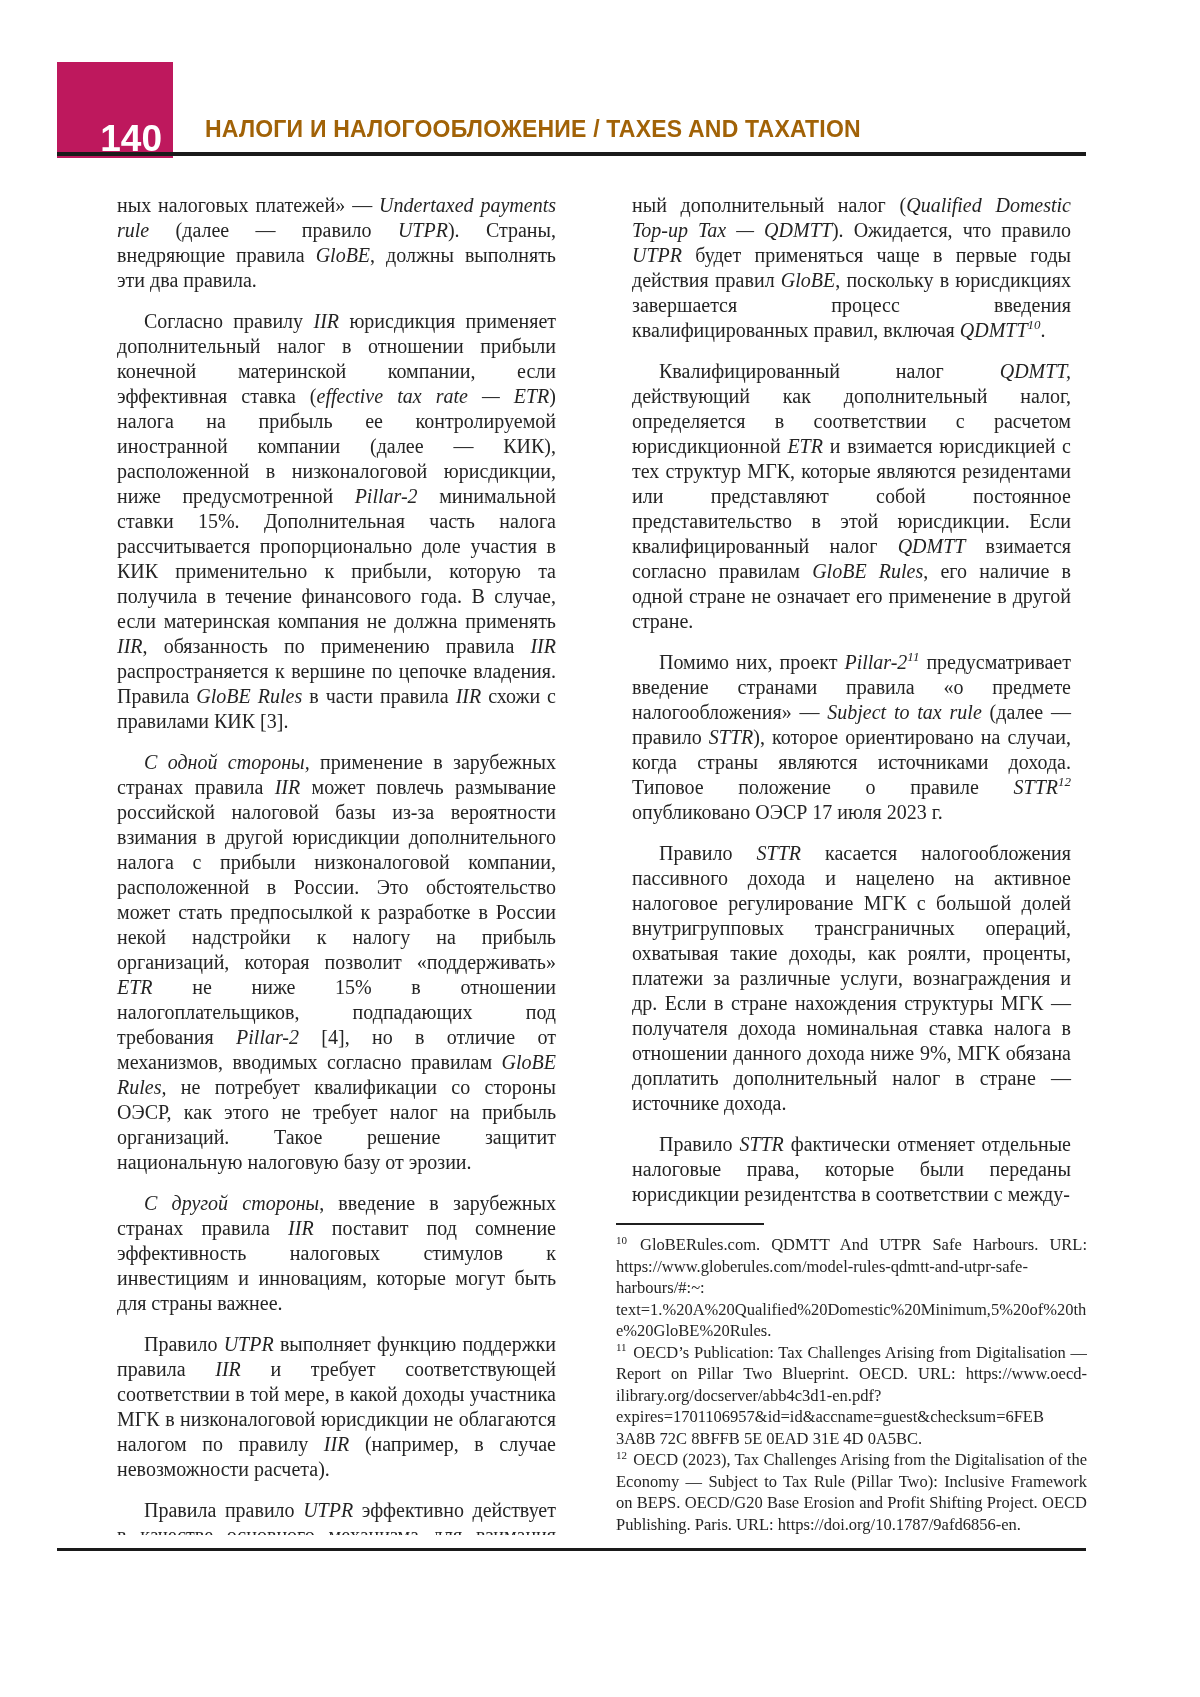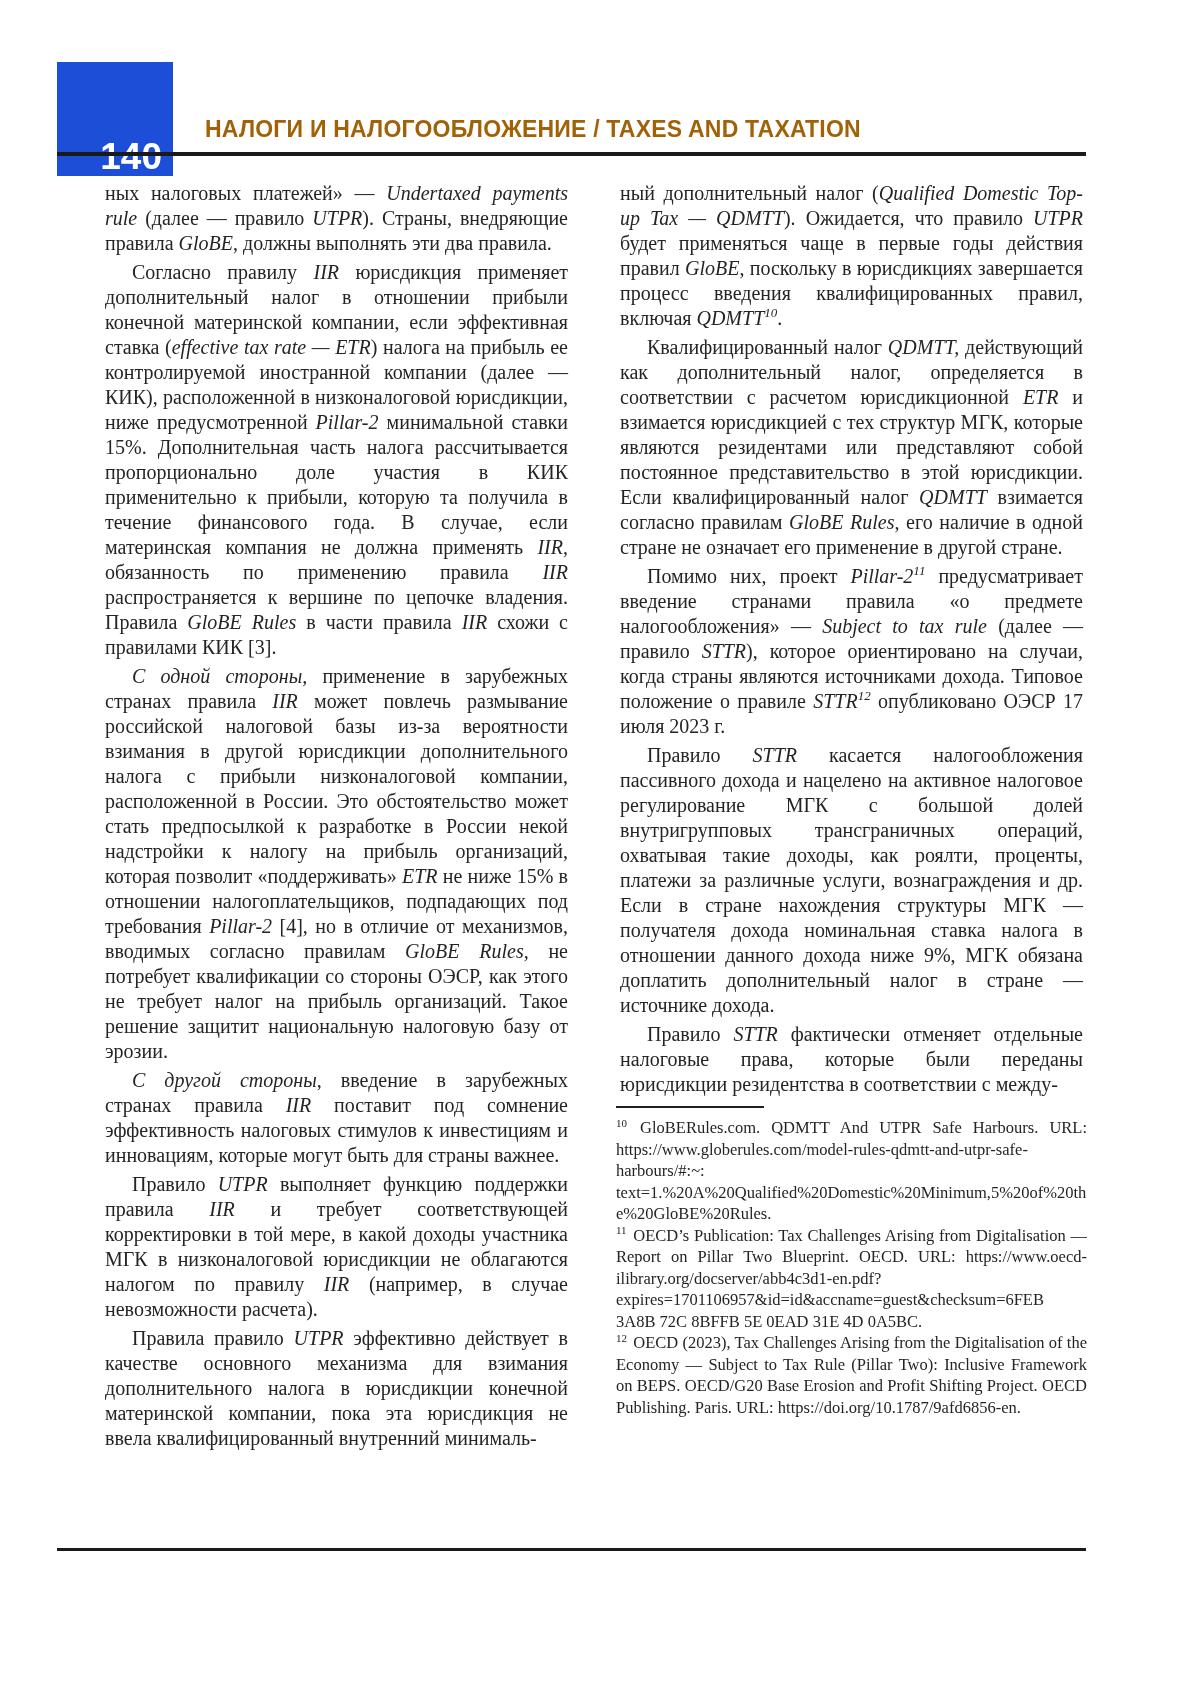--- a/index.html
+++ b/index.html
@@ -8,22 +8,22 @@
     width: 1200px;
     height: 1697px;
     background: #ffffff;
     overflow: hidden;
   }
 
   
   .pagenum-box {
     position: absolute;
     left: 57px; top: 62px;
-    width: 116px; height: 114px;
-    background: #1d4ed8;
+    width: 116px; height: 96px;
+    background: #be185d;
     box-sizing: border-box;
     display: flex;
     align-items: flex-end;
     justify-content: flex-end;
     padding: 0 11px 1px 0;
     color: #ffffff;
     font-family: "Liberation Sans", sans-serif;
     font-weight: 700;
     font-size: 37px;
     line-height: 1;
@@ -55,21 +55,21 @@
     column-gap: 44px;
     overflow: hidden;
   }
   .column {
     font-family: "Liberation Serif", "DejaVu Serif", serif;
     font-size: 20px;
     line-height: 25px;
     color: #242424;
     text-align: justify;
   }
-  .para { margin: 4px; }
+  .para { margin: 16px; }
   .para.indent { text-indent: 27px; }
   .para em { font-style: italic; }
   sup.fnref {
     font-size: 13px;
     font-style: italic;
     line-height: 0;
     vertical-align: super;
   }
 
   
@@ -126,21 +126,21 @@
   <div class="header-title">НАЛОГИ И НАЛОГООБЛОЖЕНИЕ / TAXES AND TAXATION</div>
 
   <div class="header-rule"></div>
 
   <main class="columns">
     <section class="column">
         <p class="para"><span>ных налоговых платежей» — </span><em>Undertaxed payments rule</em><span> (далее — правило </span><em>UTPR</em><span>). Страны, внедряющие правила </span><em>GloBE</em><span>, должны выполнять эти два правила.</span></p>
         <p class="para indent"><span>Согласно правилу </span><em>IIR</em><span> юрисдикция применяет дополнительный налог в отношении прибыли конечной материнской компании, если эффективная ставка (</span><em>effective tax rate — ETR</em><span>) налога на прибыль ее контролируемой иностранной компании (далее — КИК), расположенной в низконалоговой юрисдикции, ниже предусмотренной </span><em>Pillar-2</em><span> минимальной ставки 15%. Дополнительная часть налога рассчитывается пропорционально доле участия в КИК применительно к прибыли, которую та получила в течение финансового года. В случае, если материнская компания не должна применять </span><em>IIR</em><span>, обязанность по применению правила </span><em>IIR</em><span> распространяется к вершине по цепочке владения. Правила </span><em>GloBE Rules</em><span> в части правила </span><em>IIR</em><span> схожи с правилами КИК [3].</span></p>
         <p class="para indent"><em>С одной стороны,</em><span> применение в зарубежных странах правила </span><em>IIR</em><span> может повлечь размывание российской налоговой базы из-за вероятности взимания в другой юрисдикции дополнительного налога с прибыли низконалоговой компании, расположенной в России. Это обстоятельство может стать предпосылкой к разработке в России некой надстройки к налогу на прибыль организаций, которая позволит «поддерживать» </span><em>ETR</em><span> не ниже 15% в отношении налогоплательщиков, подпадающих под требования </span><em>Pillar-2</em><span> [4], но в отличие от механизмов, вводимых согласно правилам </span><em>GloBE Rules,</em><span> не потребует квалификации со стороны ОЭСР, как этого не требует налог на прибыль организаций. Такое решение защитит национальную налоговую базу от эрозии.</span></p>
         <p class="para indent"><em>С другой стороны</em><span>, введение в зарубежных странах правила </span><em>IIR</em><span> поставит под сомнение эффективность налоговых стимулов к инвестициям и инновациям, которые могут быть для страны важнее.</span></p>
-        <p class="para indent"><span>Правило </span><em>UTPR</em><span> выполняет функцию поддержки правила </span><em>IIR</em><span> и требует соответствующей корректировки в той мере, в какой доходы участника МГК в низконалоговой юрисдикции не облагаются налогом по правилу </span><em>IIR</em><span> (например, в случае невозможности расчета).</span></p>
+        <p class="para indent"><span>Правило </span><em>UTPR</em><span> выполняет функцию поддержки правила </span><em>IIR</em><span> и требует соответствующей соответствии в той мере, в какой доходы участника МГК в низконалоговой юрисдикции не облагаются налогом по правилу </span><em>IIR</em><span> (например, в случае невозможности расчета).</span></p>
         <p class="para indent"><span>Правила правило </span><em>UTPR</em><span> эффективно действует в качестве основного механизма для взимания дополнительного налога в юрисдикции конечной материнской компании, пока эта юрисдикция не ввела квалифицированный внутренний минималь-</span></p>
       </section>
     <section class="column">
         <p class="para"><span>ный дополнительный налог (</span><em>Qualified Domestic Top-up Tax — QDMTT</em><span>). Ожидается, что правило </span><em>UTPR</em><span> будет применяться чаще в первые годы действия правил </span><em>GloBE</em><span>, поскольку в юрисдикциях завершается процесс введения квалифицированных правил, включая </span><em>QDMTT</em><sup class="fnref">10</sup><span>.</span></p>
         <p class="para indent"><span>Квалифицированный налог </span><em>QDMTT,</em><span> действующий как дополнительный налог, определяется в соответствии с расчетом юрисдикционной </span><em>ETR</em><span> и взимается юрисдикцией с тех структур МГК, которые являются резидентами или представляют собой постоянное представительство в этой юрисдикции. Если квалифицированный налог </span><em>QDMTT</em><span> взимается согласно правилам </span><em>GloBE Rules</em><span>, его наличие в одной стране не означает его применение в другой стране.</span></p>
         <p class="para indent"><span>Помимо них, проект </span><em>Pillar-2</em><sup class="fnref">11</sup><span> предусматривает введение странами правила «о предмете налогообложения» — </span><em>Subject to tax rule</em><span> (далее — правило </span><em>STTR</em><span>), которое ориентировано на случаи, когда страны являются источниками дохода. Типовое положение о правиле </span><em>STTR</em><sup class="fnref">12</sup><span> опубликовано ОЭСР 17 июля 2023 г.</span></p>
         <p class="para indent"><span>Правило </span><em>STTR</em><span> касается налогообложения пассивного дохода и нацелено на активное налоговое регулирование МГК с большой долей внутригрупповых трансграничных операций, охватывая такие доходы, как роялти, проценты, платежи за различные услуги, вознаграждения и др. Если в стране нахождения структуры МГК — получателя дохода номинальная ставка налога в отношении данного дохода ниже 9%, МГК обязана доплатить дополнительный налог в стране — источнике дохода.</span></p>
         <p class="para indent"><span>Правило </span><em>STTR</em><span> фактически отменяет отдельные налоговые права, которые были переданы юрисдикции резидентства в соответствии с между-</span></p>
         <div class="footnotes">
           <hr class="fn-rule">

